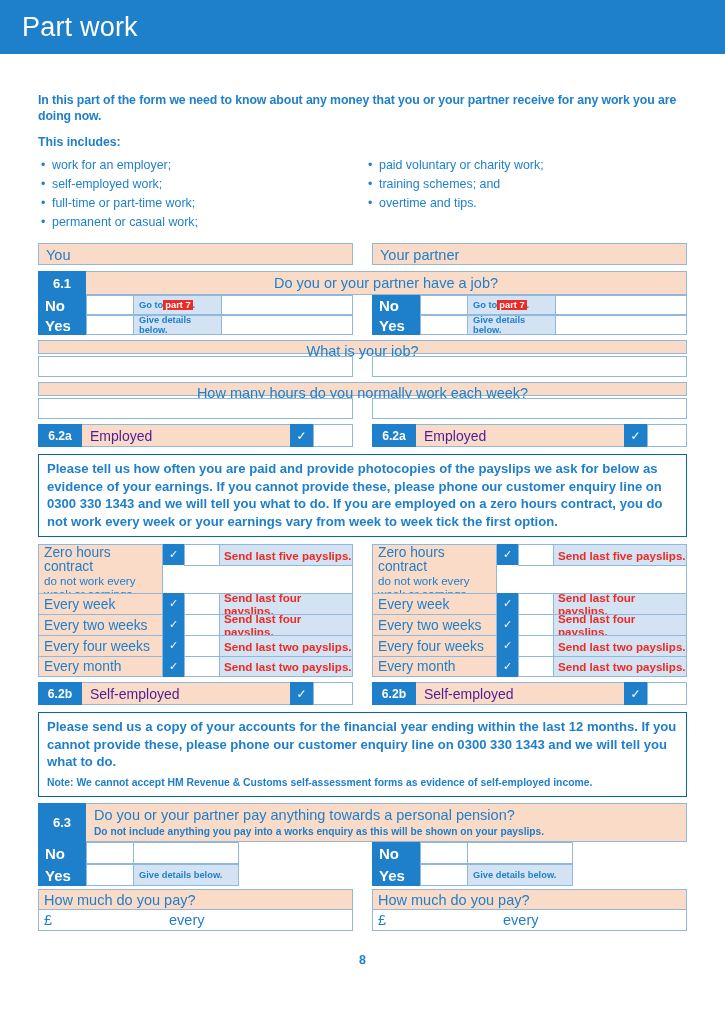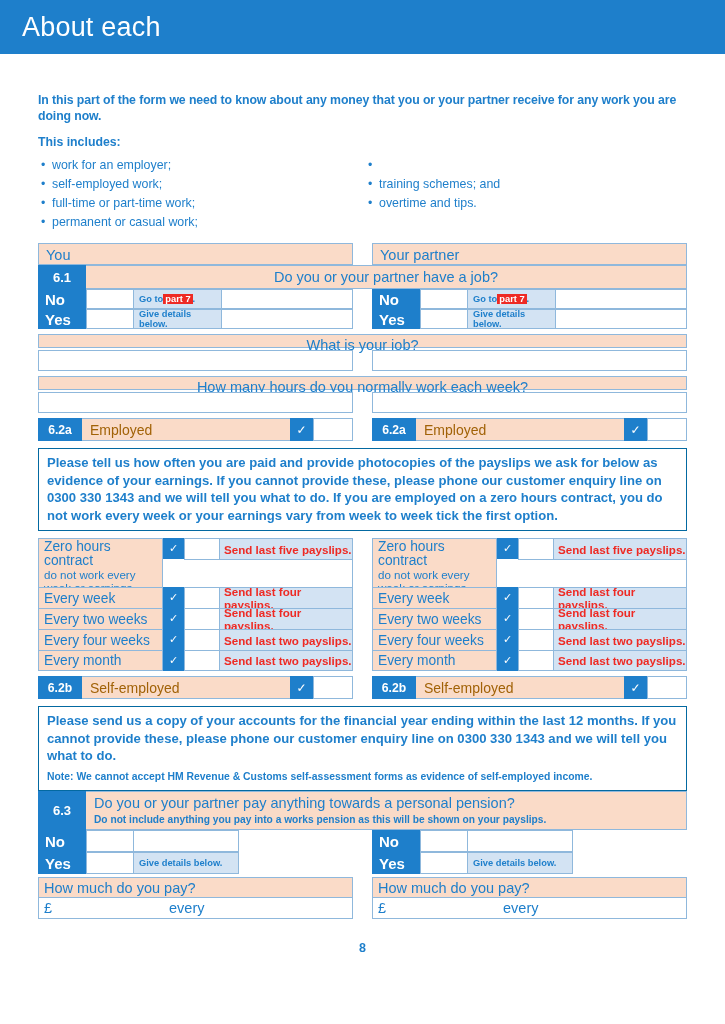--- a/index.html
+++ b/index.html
@@ -101,20 +101,21 @@
     padding-left: 7px;
     box-sizing: border-box;
   }
   .col-head.you { width: 315px; }
   .spacer-col { width: 19px; flex: 0 0 19px; }
   .col-head.partner { width: 315px; }
 
   
   .qrow {
     display: flex;
+    margin-top: 6px;
     justify-content: center;
   }
   .qnum {
     background: #1E7FCB;
     color: #ffffff;
     font-size: 13px;
     font-weight: bold;
     width: 48px;
     flex: 0 0 48px;
     display: flex;
@@ -232,21 +233,21 @@
     display: flex;
     align-items: center;
     justify-content: center;
     box-sizing: border-box;
   }
   .tickrow .lbl-txt {
     background: #FADBC8;
     border: 1px solid #8FB8DC;
     border-left: none;
     border-right: none;
-    color: #a16207;
+    color: #4c1d95;
     font-size: 14px;
     flex: 1;
     display: flex;
     align-items: center;
     padding-left: 8px;
     box-sizing: border-box;
   }
   .chk {
     width: 23px;
     flex: 0 0 23px;
@@ -445,21 +446,21 @@
     color: #1E7FCB;
     font-size: 12.5px;
     font-weight: bold;
     margin-top: 22px;
   }
 </style>
 </head>
 <body>
 
 <div class="header">
-  <div class="header-title">About each</div>
+  <div class="header-title">Part work</div>
 </div>
 
 <div class="page">
 
   <div class="intro">In this part of the form we need to know about any money that you or your partner receive for any work you are doing now.</div>
   <div class="includes">This includes:</div>
 
   <div class="bullet-cols">
     <div class="bullet-col left">
       <div class="bullet-row">
@@ -475,20 +476,21 @@
         <span>full-time or part-time work;</span>
       </div>
       <div class="bullet-row">
         <span class="bullet-dot">•</span>
         <span>permanent or casual work;</span>
       </div>
     </div>
     <div class="bullet-col right">
       <div class="bullet-row">
         <span class="bullet-dot">•</span>
+        <span>paid voluntary or charity work;</span>
       </div>
       <div class="bullet-row">
         <span class="bullet-dot">•</span>
         <span>training schemes;  and</span>
       </div>
       <div class="bullet-row">
         <span class="bullet-dot">•</span>
         <span>overtime and tips.</span>
       </div>
     </div>
@@ -690,21 +692,21 @@
 
   <div class="instr">
     <span>Please send us a copy of your accounts for the financial year ending within the last 12 months.  If you cannot provide these, please phone our customer enquiry line on 0300 330 1343 and we will tell you what to do.</span>
     <div class="note">Note: We cannot accept HM Revenue &amp; Customs self-assessment forms as evidence of self-employed income.</div>
   </div>
 
   <div class="qrow">
     <div class="qnum">6.3</div>
     <div class="qtext">
       <div class="main">Do you or your partner pay anything towards a personal pension?</div>
-      <div class="sub">Do not include anything you pay into a works pension as this will be shown on your payslips.</div>
+      <div class="sub">Do not include anything you pay into a works enquiry as this will be shown on your payslips.</div>
     </div>
   </div>
 
   <div class="yn-wrap">
     <div class="yn-side">
       <div class="yn63-row">
         <div class="yn63-label">No</div>
         <div class="yn63-tick"></div>
         <div class="yn63-note plain"></div>
         <div class="yn63-end"></div>

